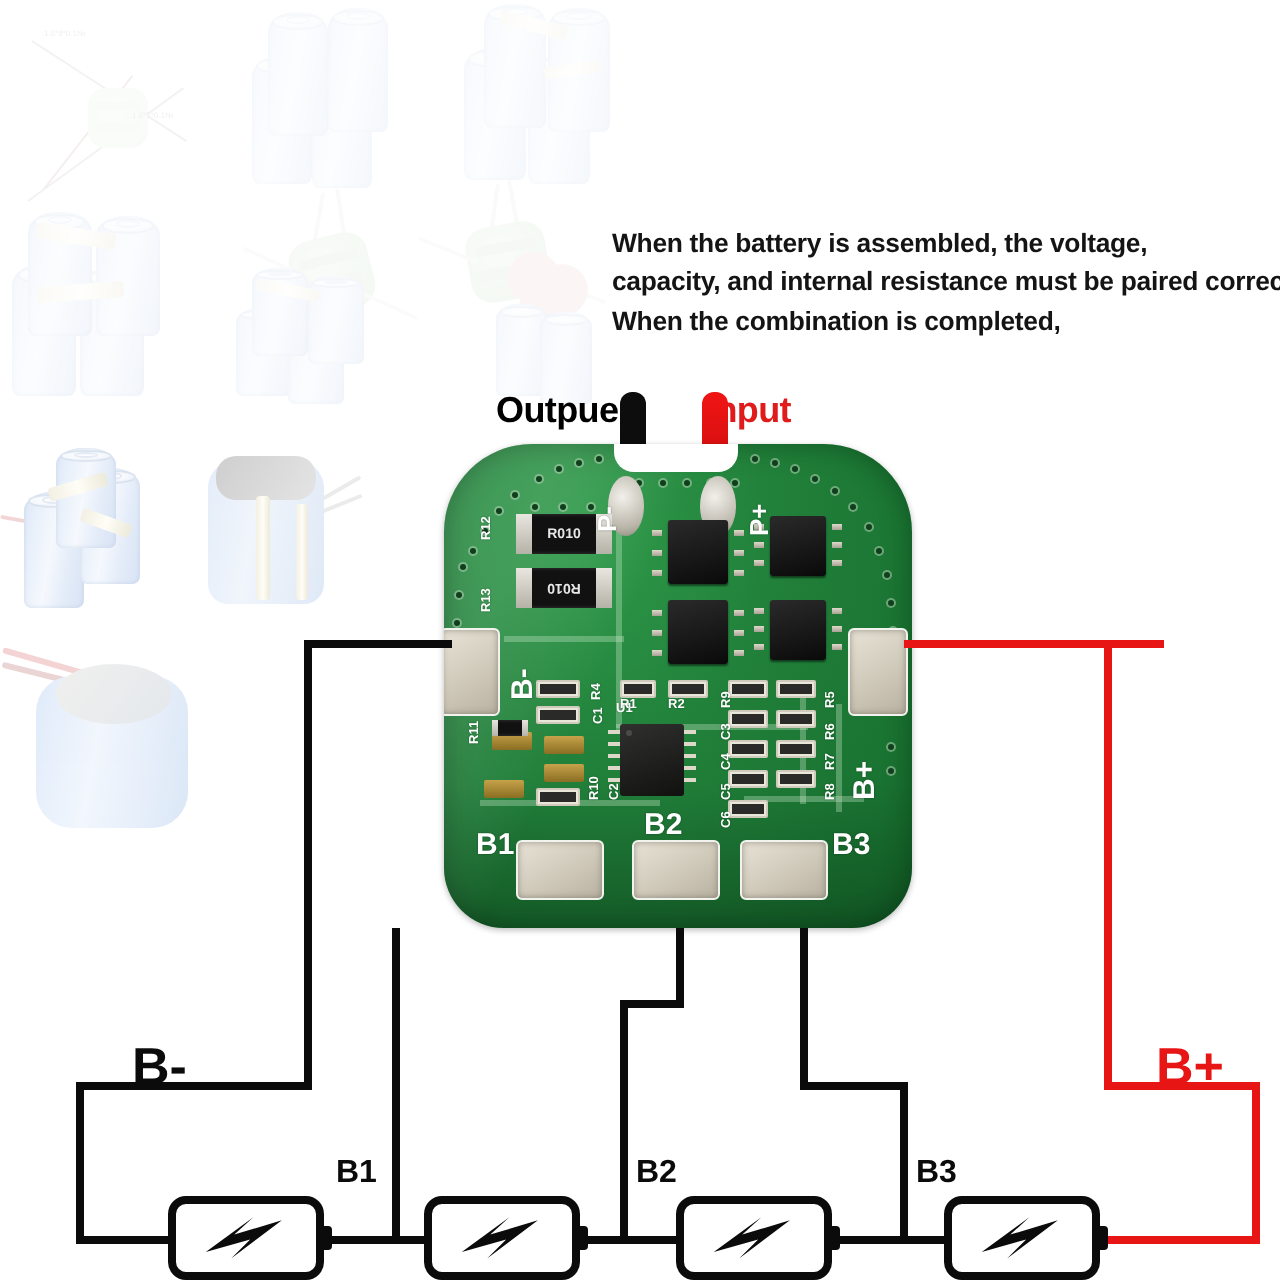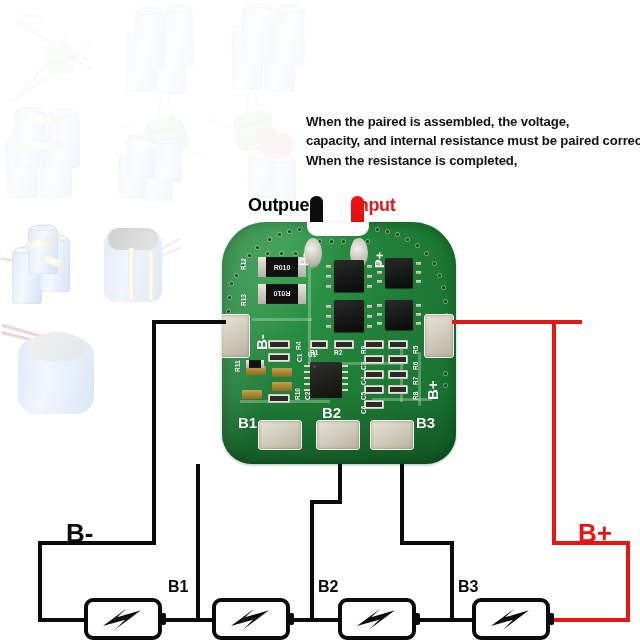--- a/index.html
+++ b/index.html
@@ -325,23 +325,23 @@
   <div class="cellgrp faded-solid" style="left:4px;top:318px;width:106px;height:100px;">
     <div class="wireth" style="left:-4px;top:16px;width:76px;height:3px;background:#eab0b0;transform:rotate(16deg);"></div>
     <div class="wireth" style="left:-4px;top:22px;width:76px;height:3px;background:#d9b2b2;transform:rotate(14deg);"></div>
     <div style="position:absolute;left:14px;top:20px;width:76px;height:76px;border-radius:18px;
          background:linear-gradient(100deg,#c6dbf5,#e8f0fc 40%,#bdd3f0);"></div>
     <div style="position:absolute;left:24px;top:14px;width:58px;height:30px;border-radius:50%;
          background:linear-gradient(130deg,#e4e4e0,#cfd6de);"></div>
   </div>
 
   <div id="instructions">
-    <div>When the paired is assembled, the voltage,</div>
+    <div>When the battery is assembled, the voltage,</div>
     <div>capacity, and internal resistance must be paired correctly.</div>
-    <div>When the resistance is completed,</div>
+    <div>When the combination is completed,</div>
   </div>
 
   <div class="toplabel" id="lbl-output">Outpue</div>
   <div class="toplabel" id="lbl-input">input</div>
   <div class="wirestub" id="stub-black"></div>
   <div class="wirestub" id="stub-red"></div>
 
   <div id="pcb">
 
     <div class="trace" style="left:86px;top:22px;width:3px;height:120px;"></div>

